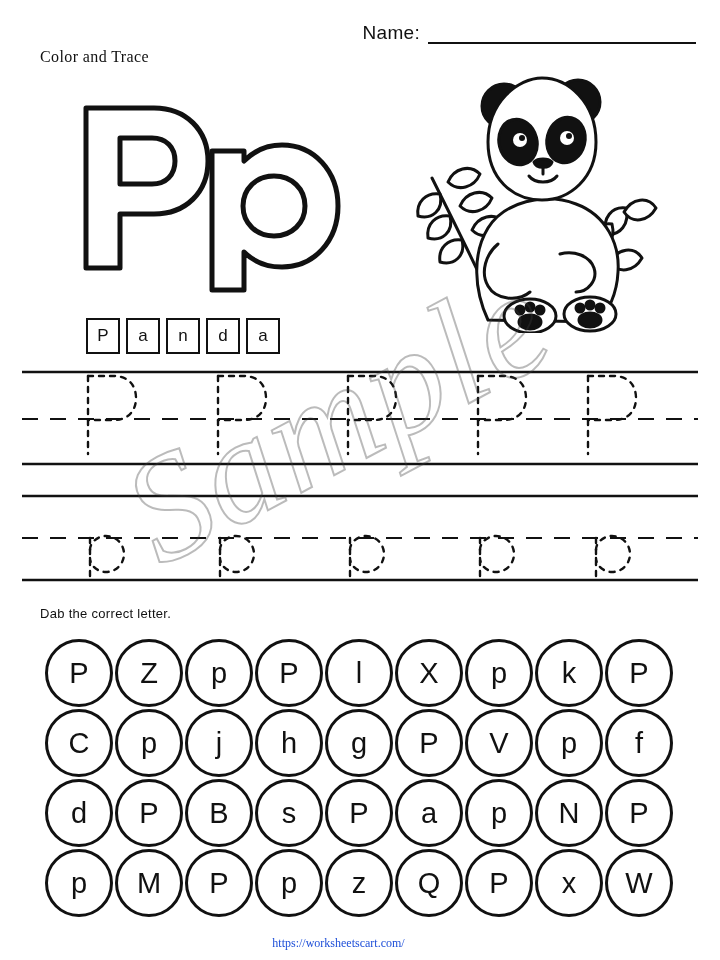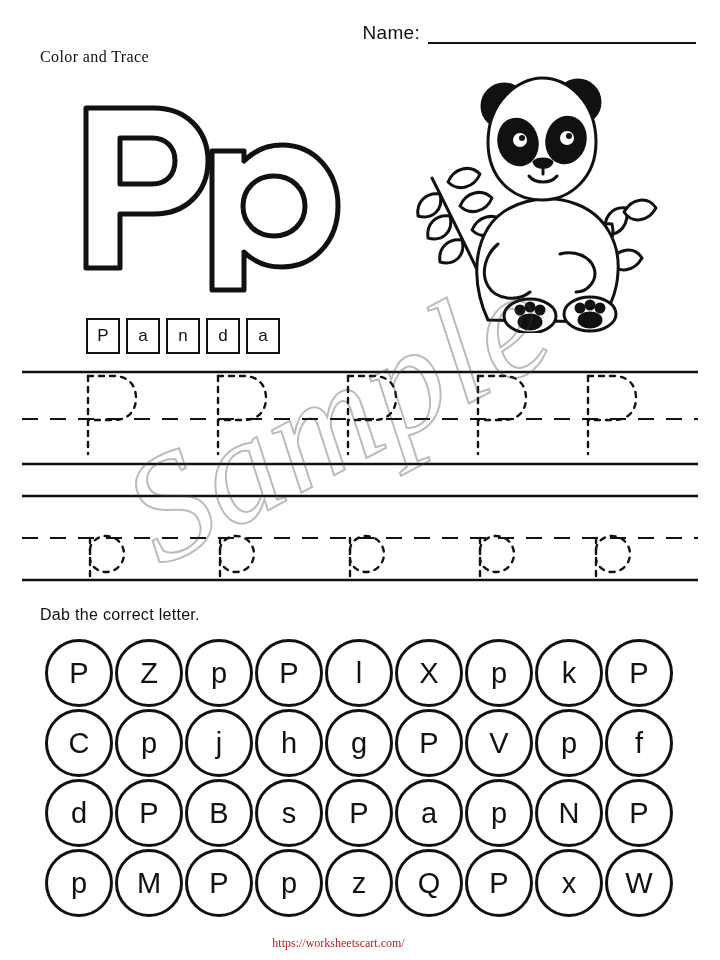--- a/index.html
+++ b/index.html
@@ -90,21 +90,21 @@
     left: 22px;
     width: 676px;
   }
   .trace-band svg { display: block; }
 
   
   .dab-label {
     position: absolute;
     left: 40px;
     top: 606px;
-    font-size: 16px;
+    font-size: 13px;
     letter-spacing: .3px;
   }
   .dab-grid {
     position: absolute;
     left: 44px;
     top: 638px;
     width: 632px;
     display: grid;
     grid-template-columns: repeat(9, 70px);
     grid-auto-rows: 70px;
@@ -133,21 +133,21 @@
   }
 
   
   .footer {
     position: absolute;
     left: 0;
     top: 936px;
     width: 677px;
     text-align: center;
     font-size: 12px;
-    color: #b91c1c;
+    color: #1d4ed8;
     font-family: "Liberation Serif", serif;
   }
 
   
   .watermark {
     position: absolute;
     left: 0;
     top: 0;
     width: 720px;
     height: 960px;

